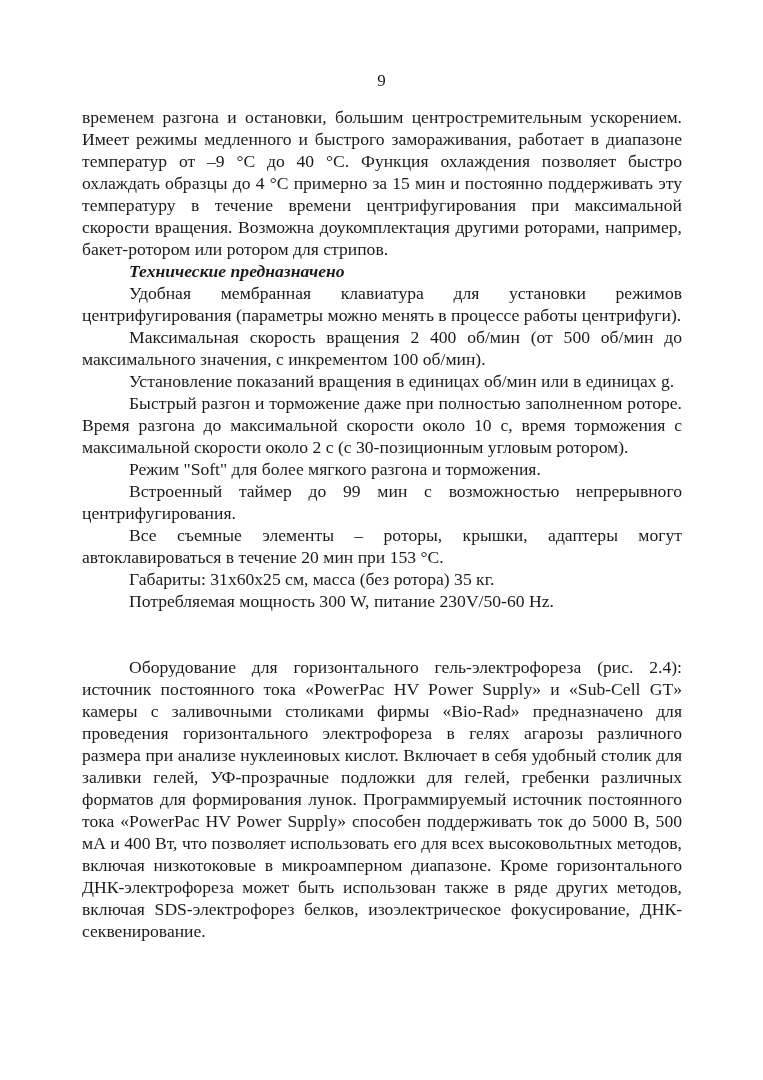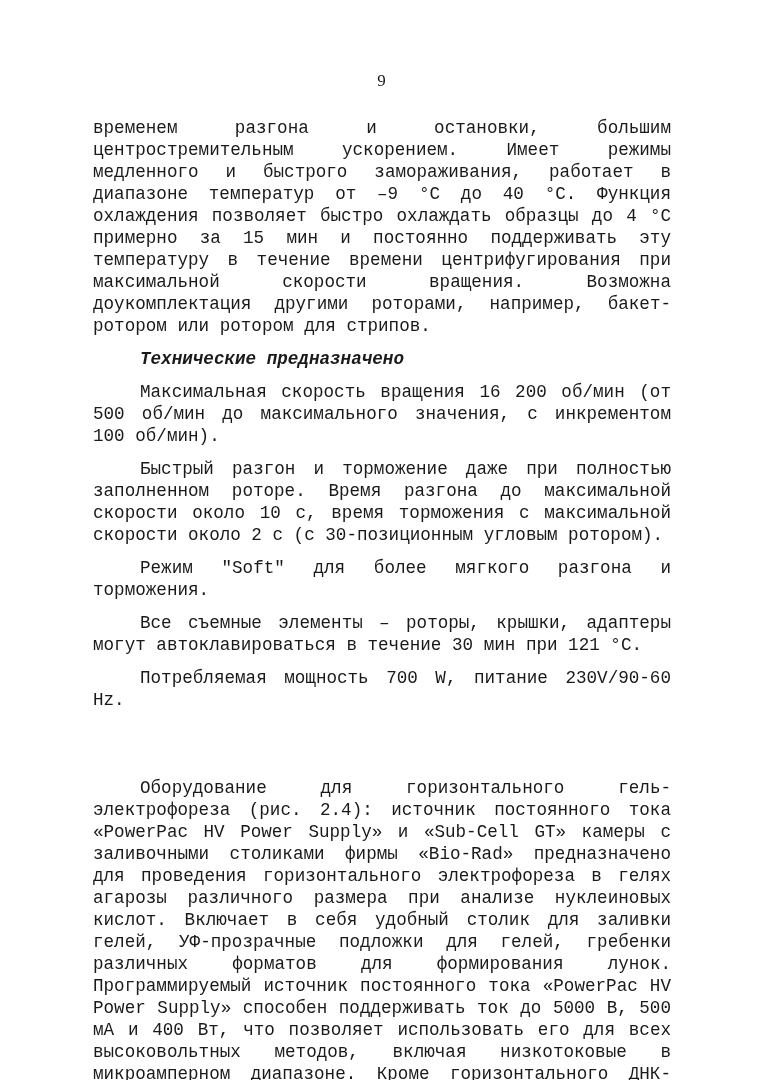--- a/index.html
+++ b/index.html
@@ -27,44 +27,47 @@
     .content {
       position: absolute;
       top: 106px;
       left: 82px;
       width: 600px;
       font-size: 17.6px;
       line-height: 22px;
       text-align: justify;
     }
     .content p {
-      margin: 11px;
+      margin: 0;
       text-indent: 47px;
       hyphens: manual;
-      font-family: Liberation Mono, monospace;
     }
     .content p.no-indent {
       text-indent: 0;
     }
     .content p.heading {
       font-weight: bold;
       font-style: italic;
     }
     .gap {
       height: 44px;
     }
   </style>
 </head>
 <body>
 
 <div class="page-number">9</div>
 
 <div class="content">
   <p class="no-indent">временем разгона и остановки, большим центростремительным ускорением. Имеет режимы медленного и быстрого замораживания, работает в диапазоне температур от –9 °С до 40 °С. Функция охлаждения позволяет быстро охлаждать образцы до 4 °С примерно за 15 мин и постоянно поддерживать эту температуру в течение времени центрифугирования при максимальной скорости вращения. Возможна доукомплектация другими роторами, например, бакет-ротором или ротором для стрипов.</p>
   <p class="heading">Технические предназначено</p>
-  <p>Максимальная скорость вращения 16 200 об/мин (от 500 об/мин до максимального значения, с инкрементом 100 об/мин).</p>
+  <p>Удобная мембранная клавиатура для установки режимов центрифугирования (параметры можно менять в процессе работы центрифуги).</p>
+  <p>Максимальная скорость вращения 2 400 об/мин (от 500 об/мин до максимального значения, с инкрементом 100 об/мин).</p>
+  <p>Установление показаний вращения в единицах об/мин или в единицах g.</p>
   <p>Быстрый разгон и торможение даже при полностью заполненном роторе. Время разгона до максимальной скорости около 10 с, время торможения с максимальной скорости около 2 с (с 30-позиционным угловым ротором).</p>
   <p>Режим "Soft" для более мягкого разгона и торможения.</p>
-  <p>Все съемные элементы – роторы, крышки, адаптеры могут автоклавироваться в течение 30 мин при 121 °С.</p>
-  <p>Потребляемая мощность 700 W, питание 230V/90-60 Hz.</p>
+  <p>Встроенный таймер до 99 мин с возможностью непрерывного центрифугирования.</p>
+  <p>Все съемные элементы – роторы, крышки, адаптеры могут автоклавироваться в течение 20 мин при 153 °С.</p>
+  <p>Габариты: 31х60х25 см, масса (без ротора) 35 кг.</p>
+  <p>Потребляемая мощность 300 W, питание 230V/50-60 Hz.</p>
   <div class="gap"></div>
   <p>Оборудование для горизонтального гель-электрофореза (рис. 2.4): источник постоянного тока «PowerPac HV Power Supply» и «Sub-Cell GT» камеры с заливочными столиками фирмы «Bio-Rad» предназначено для проведения горизонтального электрофореза в гелях агарозы различного размера при анализе нуклеиновых кислот. Включает в себя удобный столик для заливки гелей, УФ-прозрачные подложки для гелей, гребенки различных форматов для формирования лунок. Программируемый источник постоянного тока «PowerPac HV Power Supply» способен поддерживать ток до 5000 В, 500 мА и 400 Вт, что позволяет использовать его для всех высоковольтных методов, включая низкотоковые в микроамперном диапазоне. Кроме горизонтального ДНК-электрофореза может быть использован также в ряде других методов, включая SDS-электрофорез белков, изоэлектрическое фокусирование, ДНК-секвенирование.</p>
 </div>
 
 </body></html>

